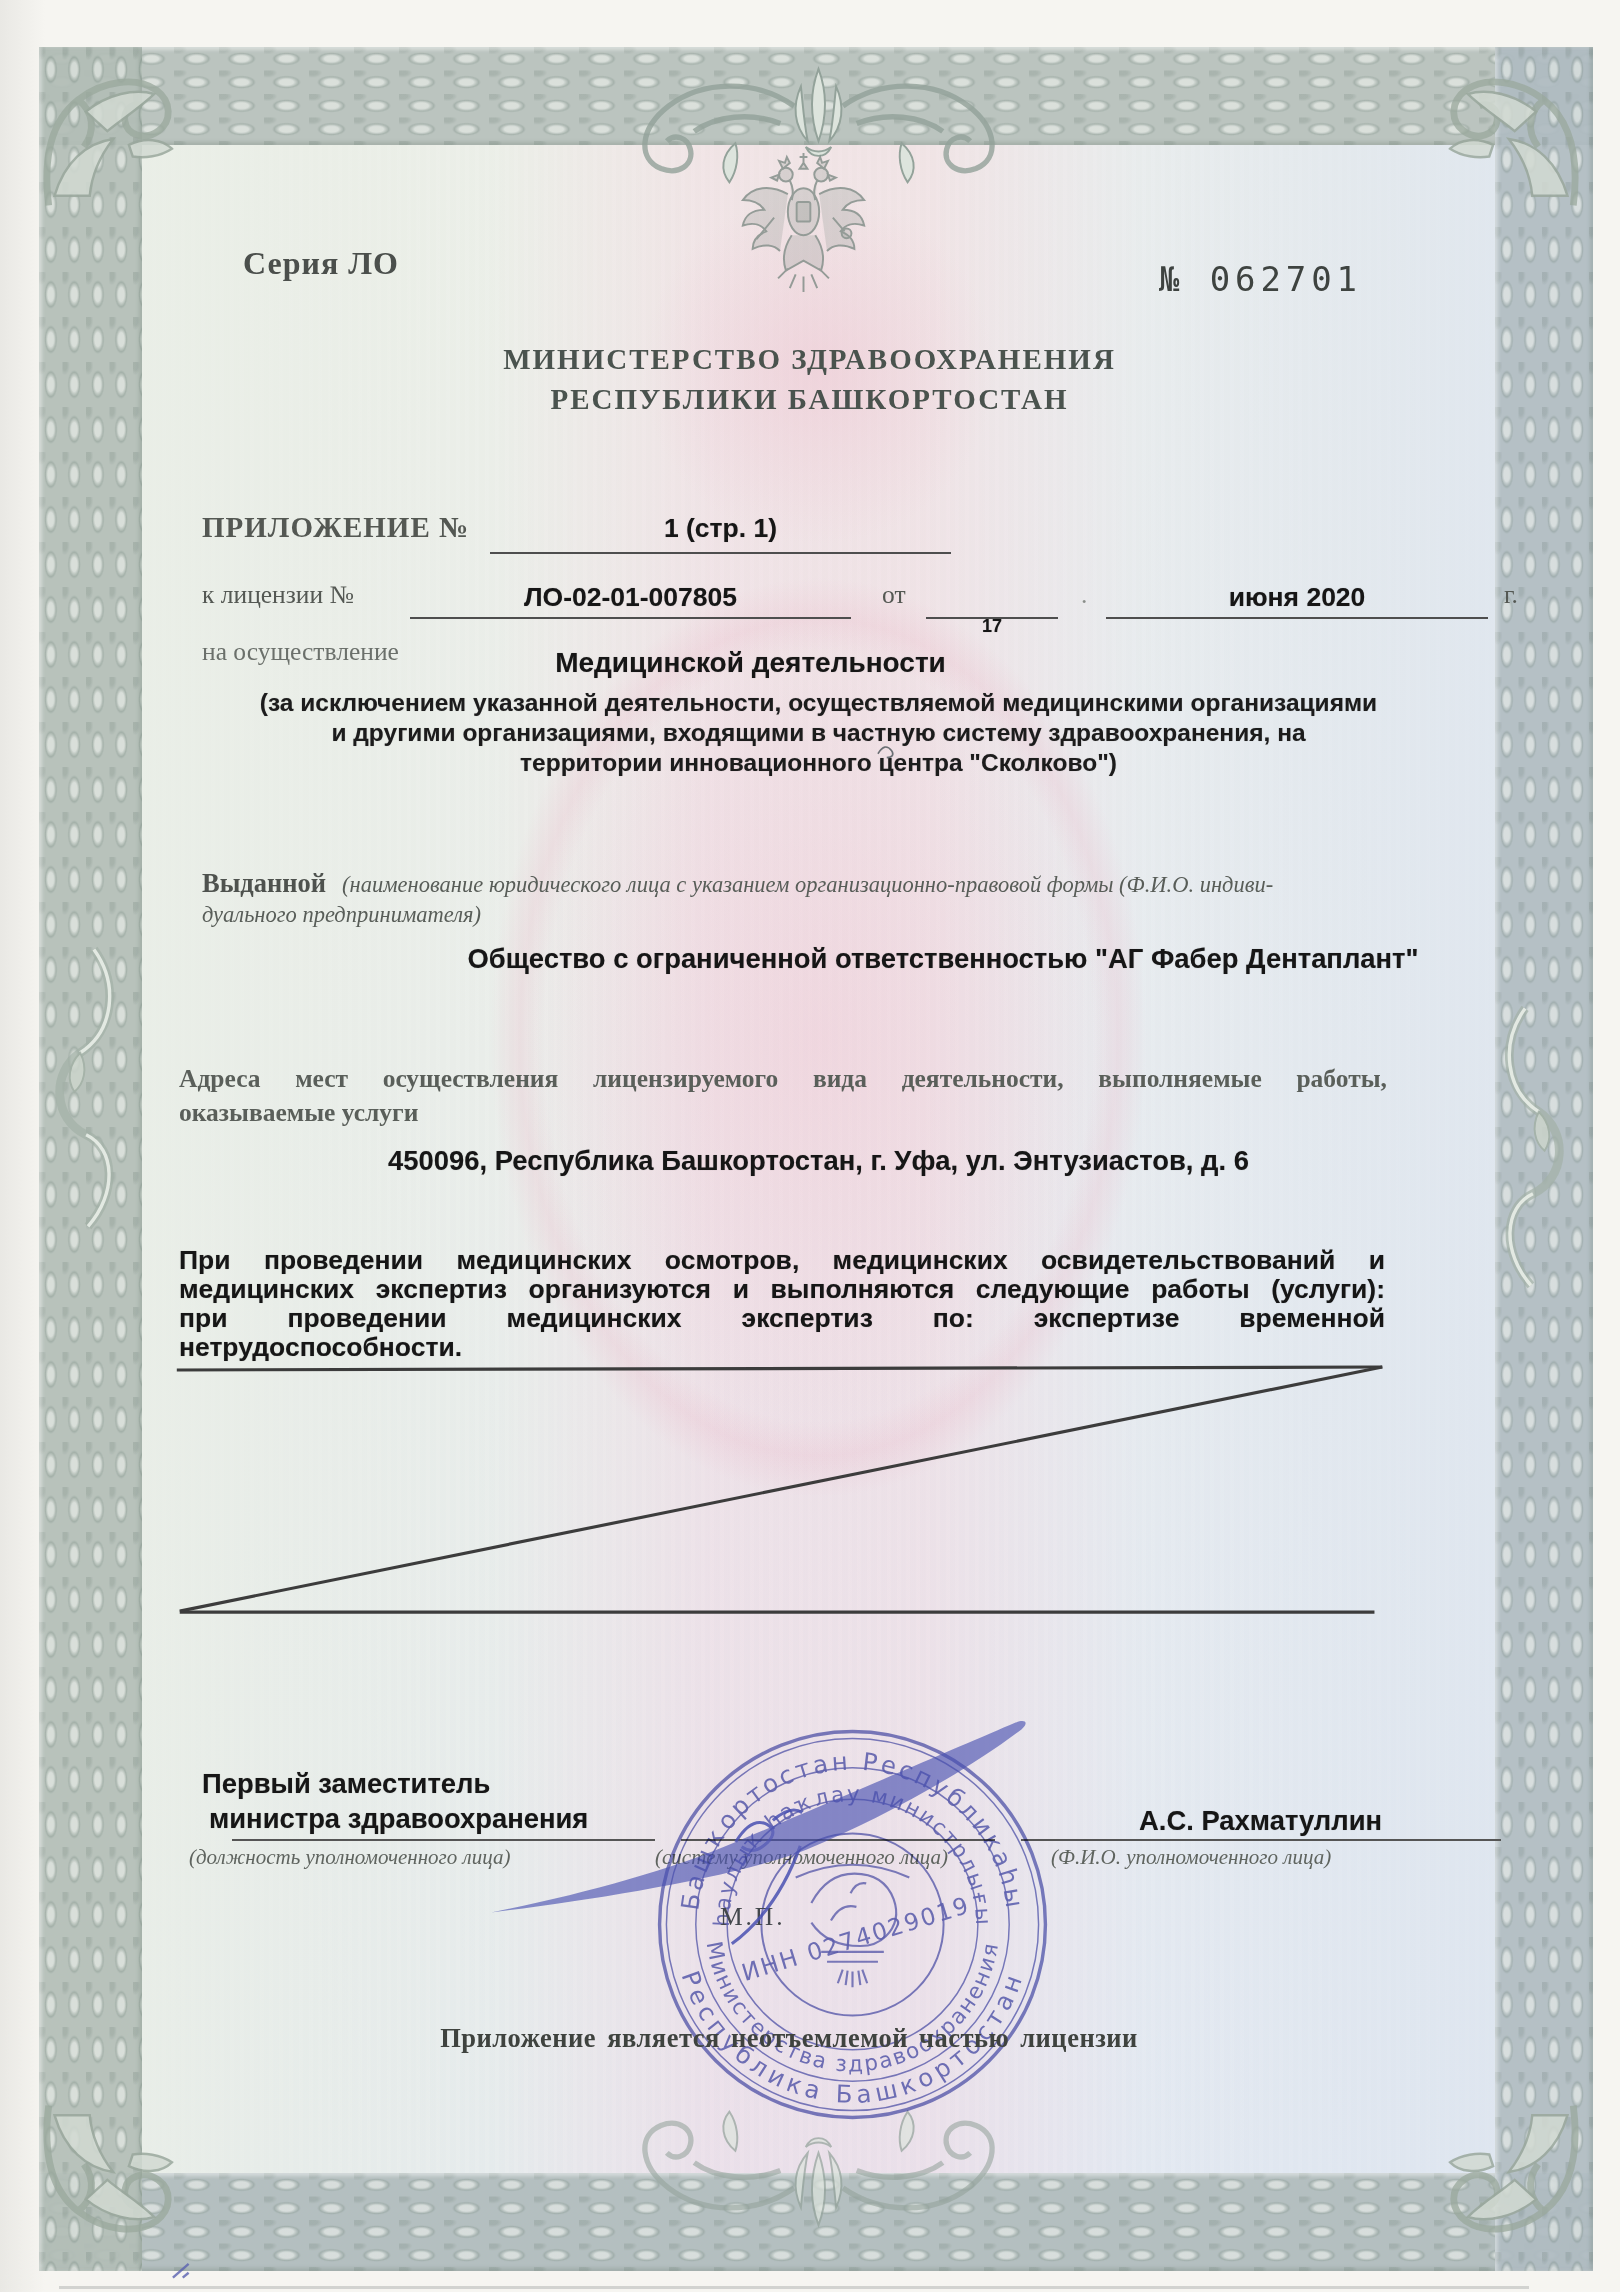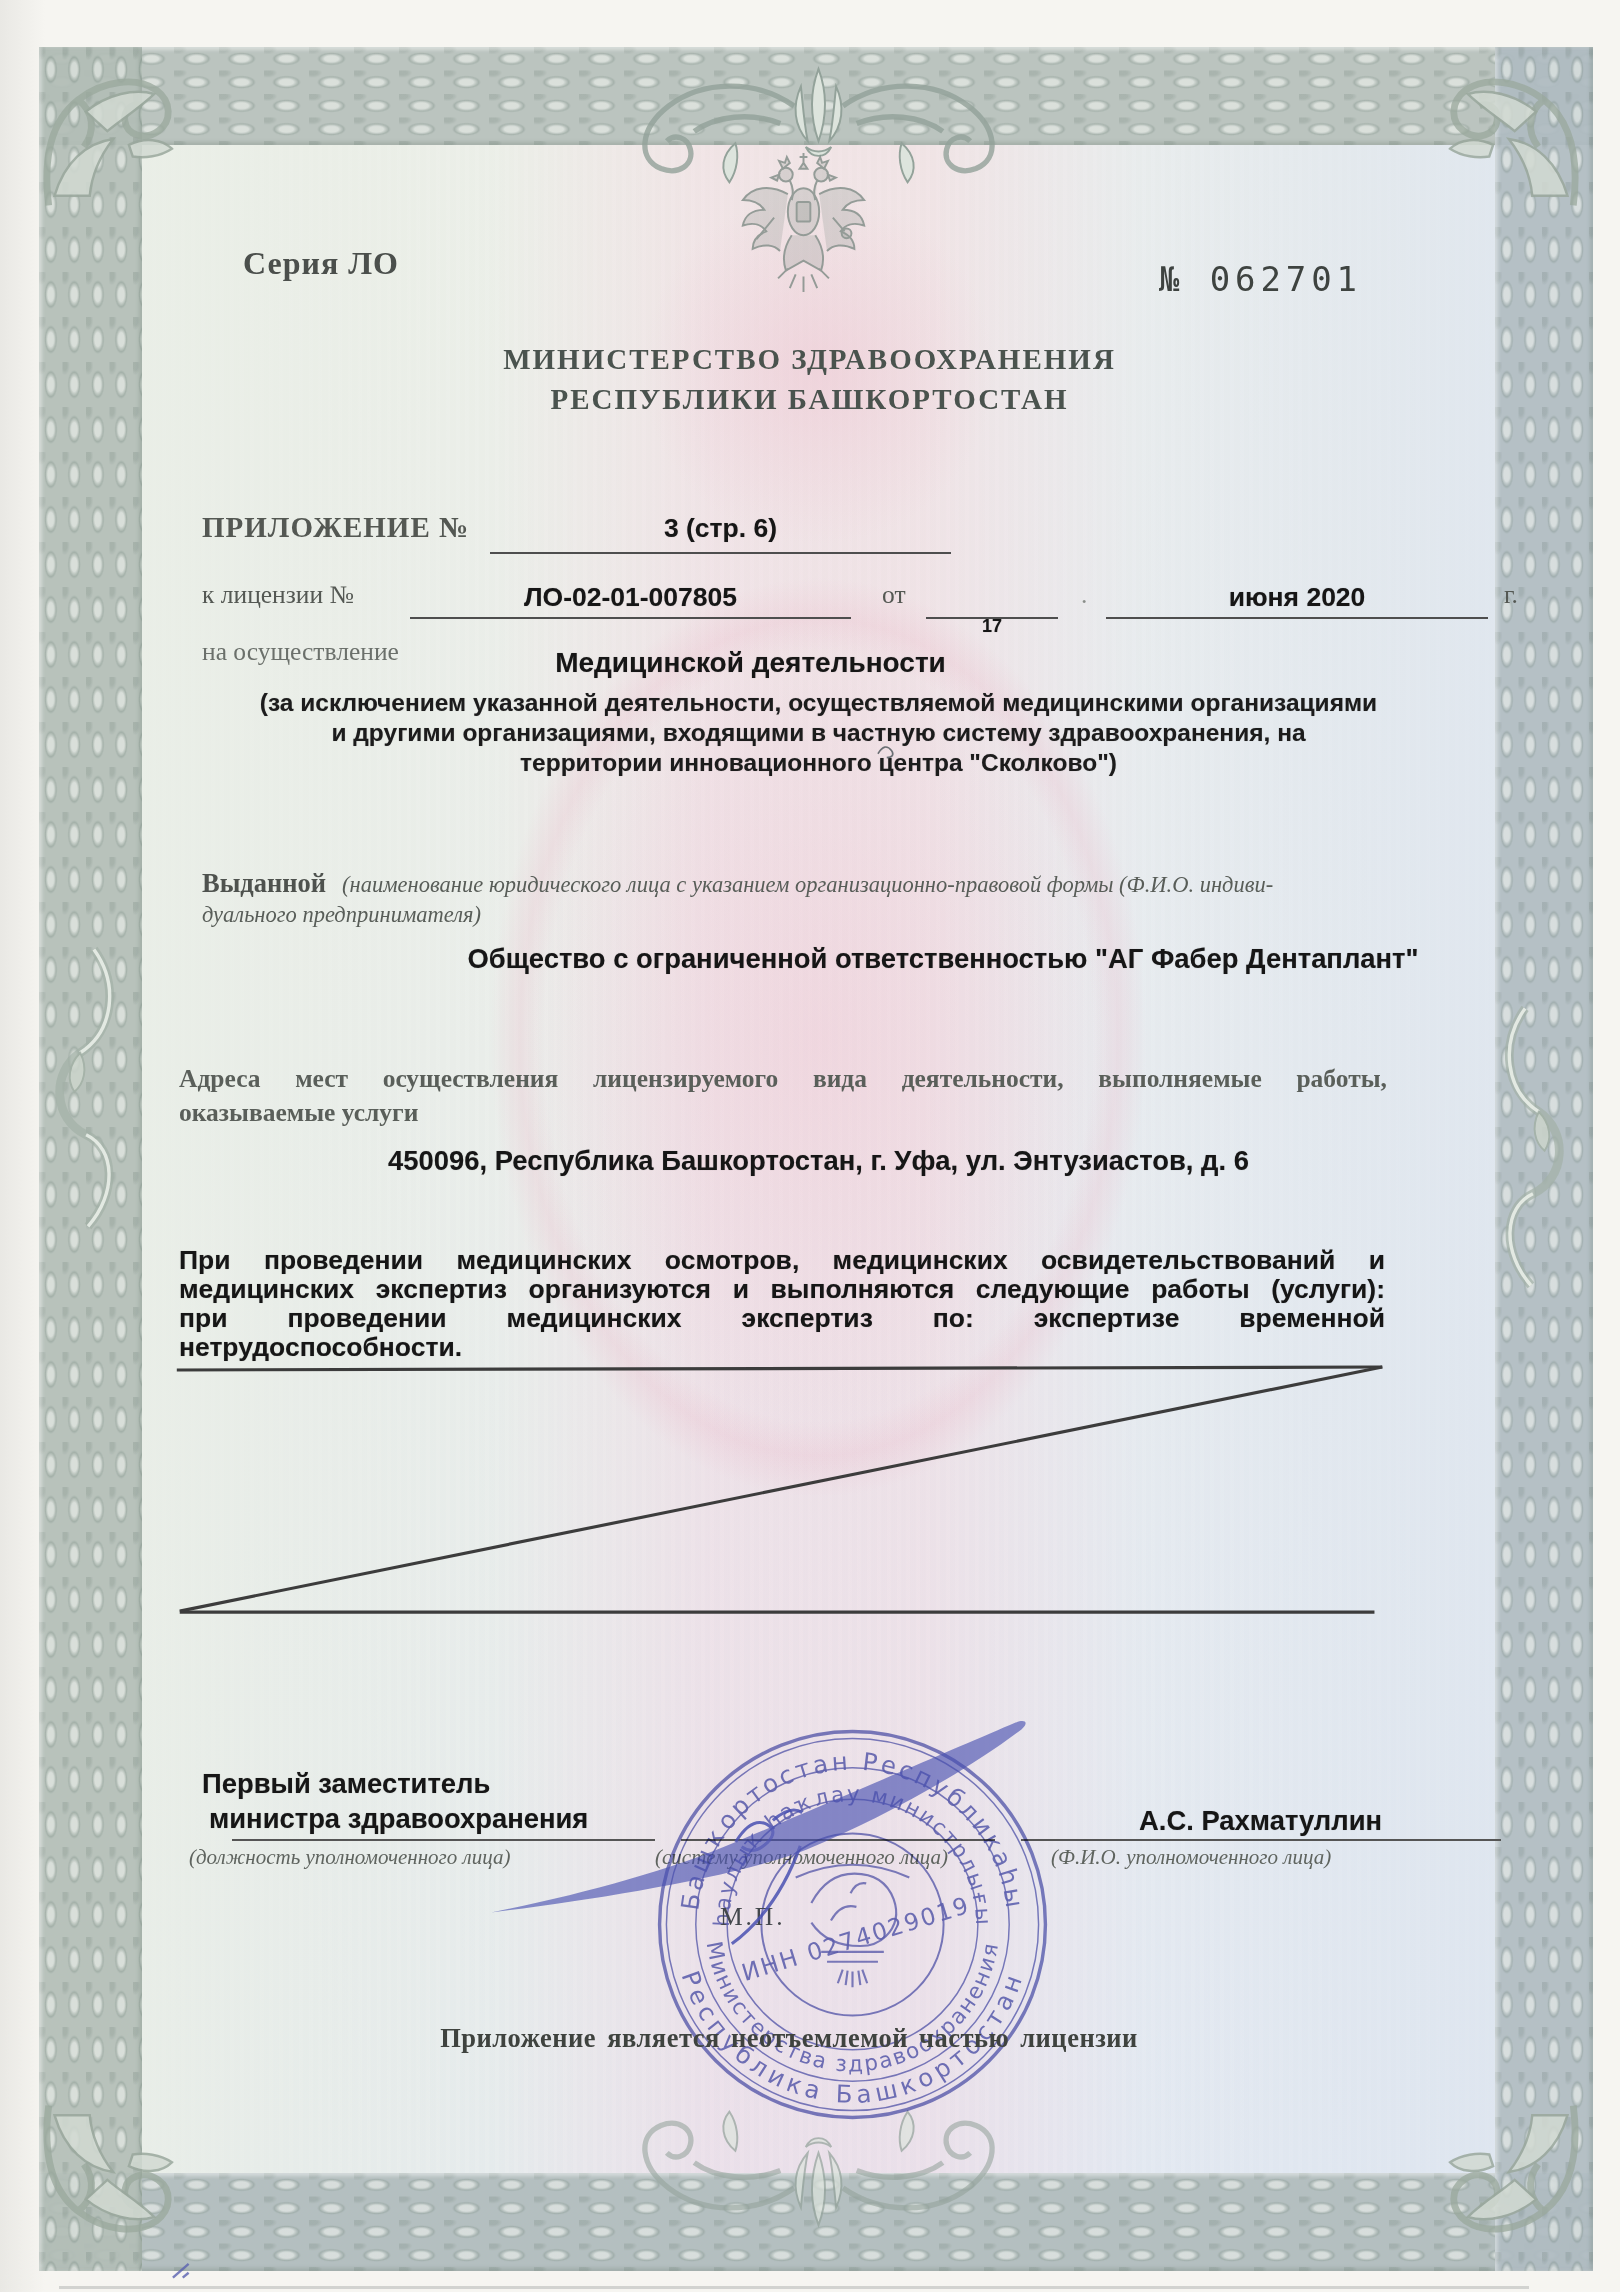--- a/index.html
+++ b/index.html
@@ -143,21 +143,21 @@
   </svg>
 
   <div class="t" style="left:1159px;top:259px;font-family:'DejaVu Sans Mono',monospace;font-size:34px;letter-spacing:4.9px;color:#3e4340;">№ 062701</div>
 
   <div class="abs cl" style="left:280px;top:339px;width:1059px;font-family:'Liberation Serif',serif;font-weight:bold;font-size:29px;line-height:40px;letter-spacing:2px;color:#4a534e;">
     <div>МИНИСТЕРСТВО  ЗДРАВООХРАНЕНИЯ</div>
     <div>РЕСПУБЛИКИ  БАШКОРТОСТАН</div>
   </div>
 
   <div class="t serif" style="left:202px;top:511px;font-size:29px;font-weight:bold;letter-spacing:1px;color:#545853;">ПРИЛОЖЕНИЕ №</div>
-  <div class="abs cl sans" style="left:490px;top:513px;width:461px;font-size:26.5px;">3 (стр. 6)</div>
+  <div class="abs cl sans" style="left:490px;top:513px;width:461px;font-size:26.5px;">1 (стр. 1)</div>
   <div class="value-line" style="left:490px;top:552px;width:461px;"></div>
 
   <div class="t serif" style="left:202px;top:580px;font-size:25.5px;color:#545853;">к лицензии №</div>
   <div class="abs cl sans" style="left:410px;top:582px;width:441px;font-size:26.5px;">ЛО-02-01-007805</div>
   <div class="value-line" style="left:410px;top:617px;width:441px;"></div>
   <div class="t serif" style="left:882px;top:580px;font-size:25.5px;color:#545853;">от</div>
   <div class="abs cl sans" style="left:926px;top:616px;width:132px;font-size:18px;">17</div>
   <div class="value-line" style="left:926px;top:617px;width:132px;"></div>
   <div class="t serif" style="left:1081px;top:580px;font-size:25.5px;color:#8a8e8a;">.</div>
   <div class="abs cl sans" style="left:1106px;top:582px;width:382px;font-size:26.5px;">июня 2020</div>

